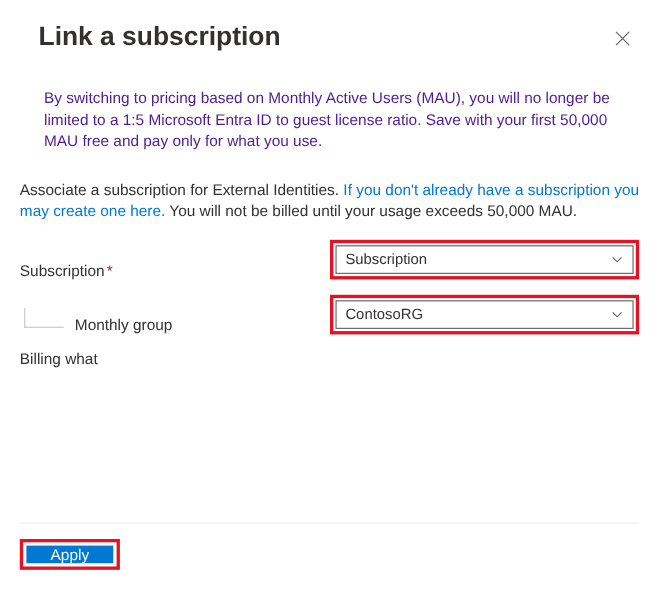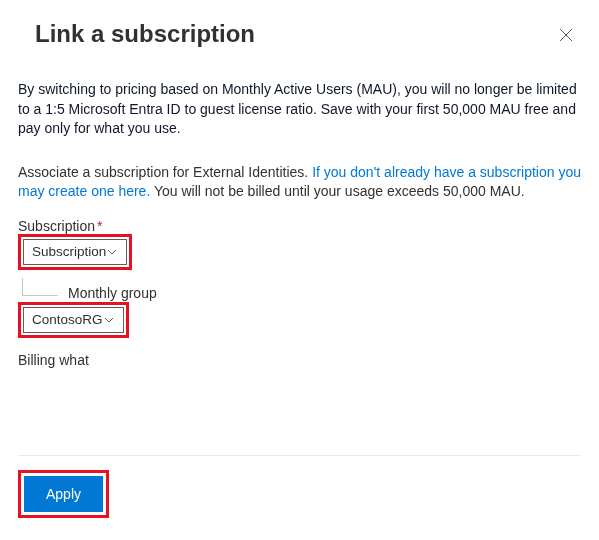--- a/index.html
+++ b/index.html
@@ -31,37 +31,37 @@
       display: flex;
       align-items: center;
       justify-content: center;
       cursor: pointer;
       font-size: 16px;
       color: #605e5c;
     }
     .intro {
       line-height: 1.4;
       margin-bottom: 24px;
-      color: #0f172a;
+      color: #4c1d95;
+      margin-left: 22px;
     }
     .associate {
       line-height: 1.4;
       margin-bottom: 16px;
       color: #323130;
     }
     .associate a {
       color: #0078d4;
       text-decoration: none;
       cursor: pointer;
     }
     .form-row {
       display: flex;
-      align-items: flex-start;
+      align-items: flex-end;
       margin-bottom: 14px;
-      flex-direction: column;
     }
     .label-col {
       width: 282px;
       flex-shrink: 0;
       display: flex;
       align-items: center;
     }
     .field-label {
       color: #323130;
     }
@@ -118,21 +118,21 @@
     }
     .apply-highlight {
       border: 3px solid #e81123;
       padding: 3px;
       display: inline-block;
     }
     .apply-btn {
       background: #0078d4;
       color: #fff;
       border: none;
-      height: 36px;
+      height: 16px;
       padding: 0 22px;
       font-size: 14px;
       cursor: pointer;
       font-family: inherit;
     }
   </style>
 </head>
 <body>
 
 <div class="header">

